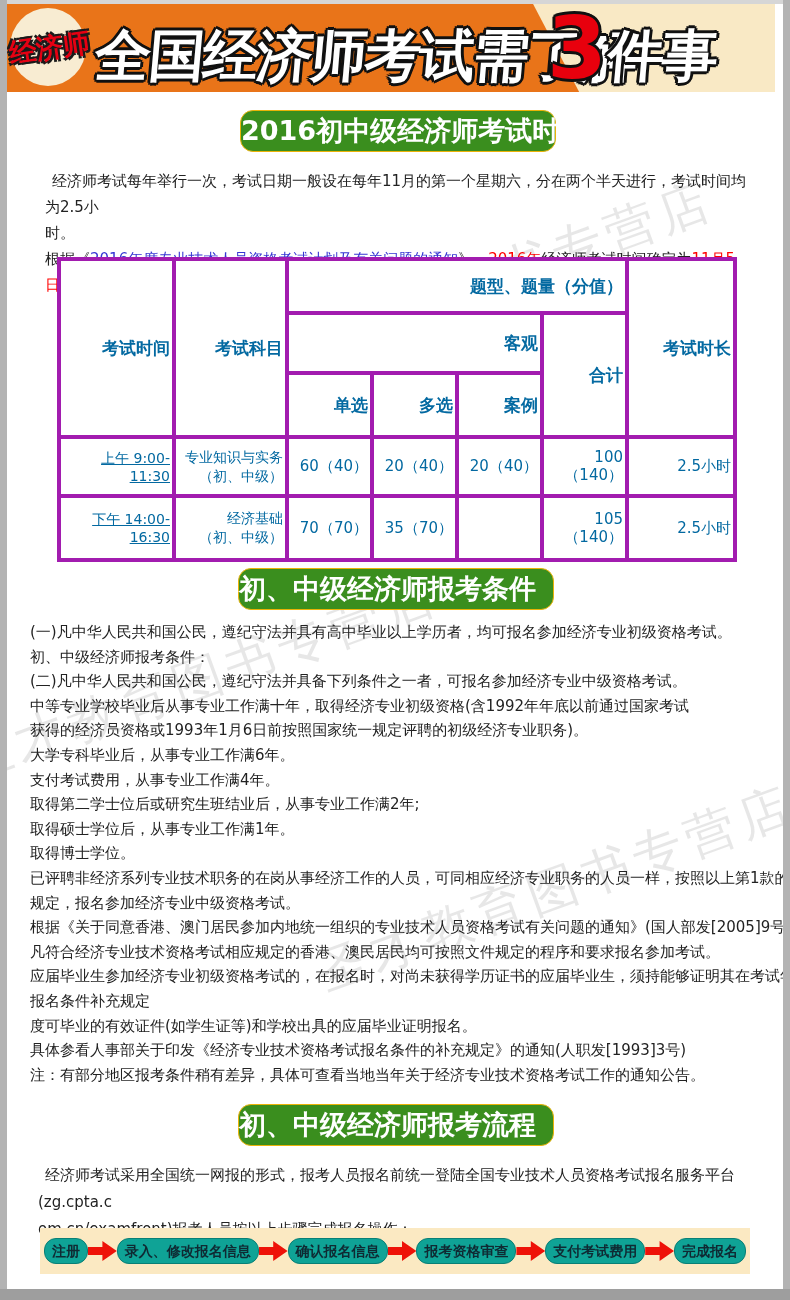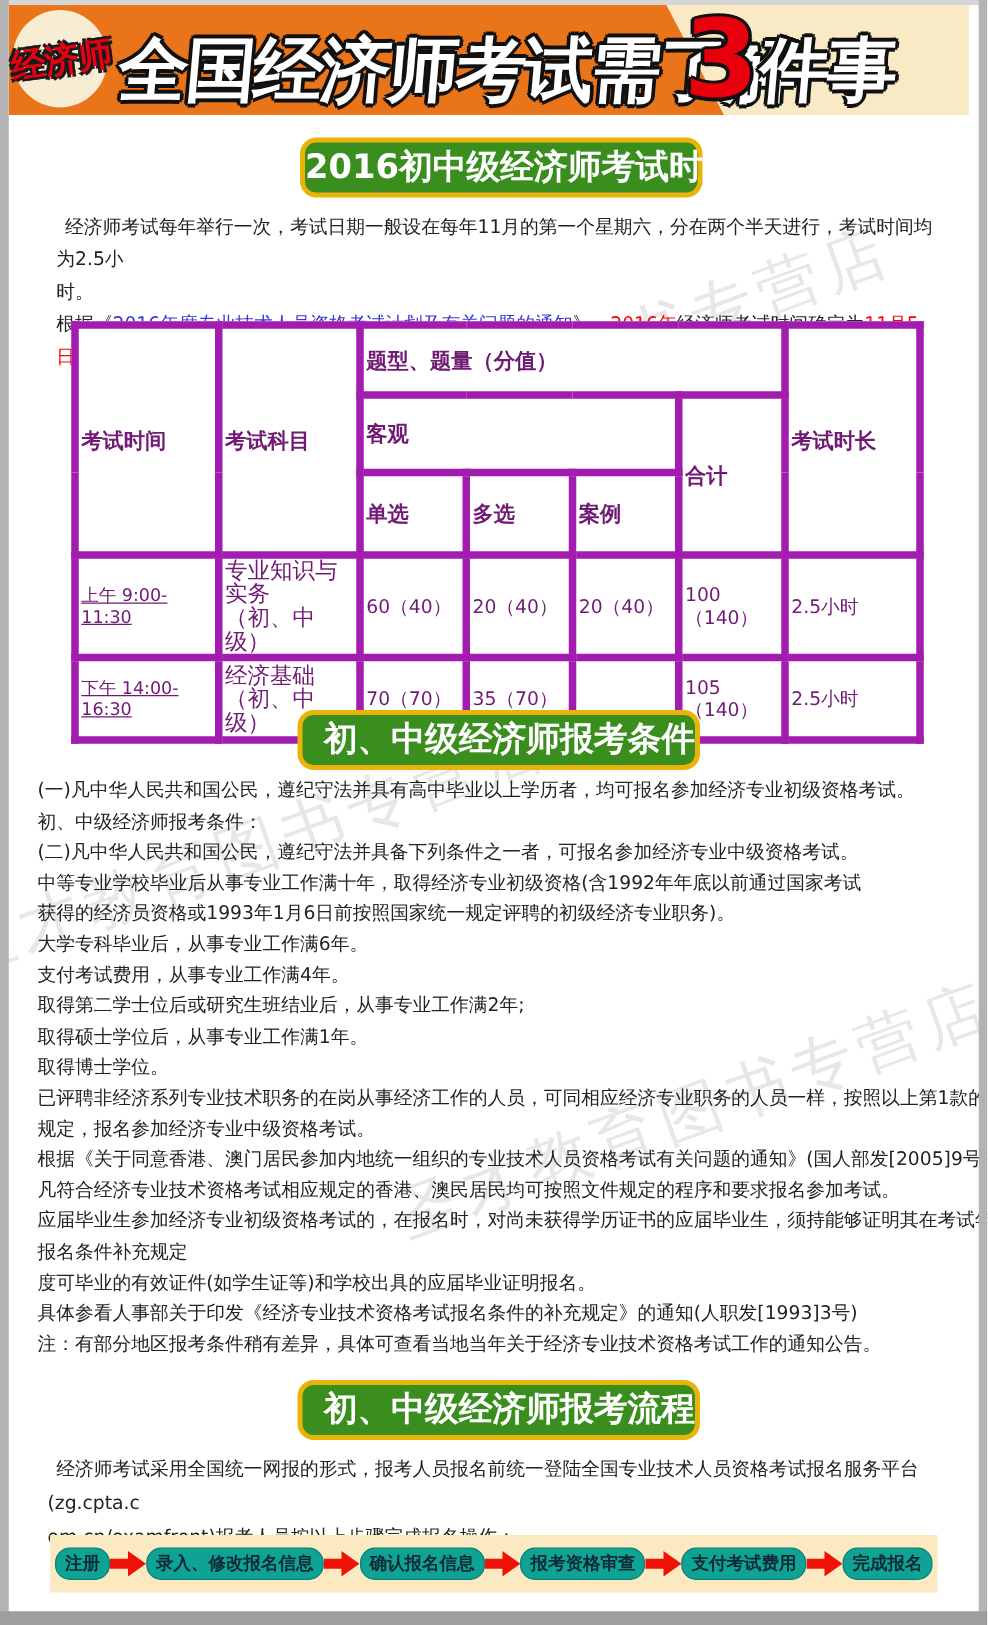--- a/index.html
+++ b/index.html
@@ -22,50 +22,50 @@
   .badge-text{position:absolute;left:2px;top:26px;font-size:27px;font-weight:bold;color:#e60012;
         transform:rotate(-8deg);letter-spacing:0px;
         text-shadow:-2px -2px 0 #1a1a1a,2px -2px 0 #1a1a1a,-2px 2px 0 #1a1a1a,2px 2px 0 #1a1a1a;}
   .main-title{position:absolute;left:88px;top:15px;font-size:56px;font-weight:bold;color:#fff;
         transform:skewX(-5deg);letter-spacing:-2px;white-space:nowrap;}
   .big-three{position:absolute;left:540px;top:0px;font-size:86px;line-height:88px;font-weight:bold;color:#e8000d;}
   .title-suffix{position:absolute;left:601px;top:15px;font-size:56px;font-weight:bold;color:#fff;
         transform:skewX(-5deg);letter-spacing:-2px;white-space:nowrap;}
 
   
-  .green-banner{position:absolute;width:314px;height:40px;background:#3a8e1e;border:4px solid #eab308;
-        border-radius:13px;color:#fff;font-size:27px;font-weight:bold;text-align:right;
+  .green-banner{position:absolute;width:314px;height:40px;background:#3a8e1e;border:1px solid #eab308;
+        border-radius:13px;color:#fff;font-size:27px;font-weight:bold;text-align:left;
         line-height:40px;letter-spacing:0px;white-space:nowrap;}
   #banner1{left:240px;top:110px;}
   #banner2{left:238px;top:568px;}
   #banner3{left:238px;top:1104px;}
 
   
   .intro{position:absolute;left:45px;top:168px;width:715px;font-size:15px;line-height:26px;color:#222;}
   .intro .first{text-indent:7px;}
   .link{color:#3535d3;}
   .red{color:#ff0000;}
   .cond{position:absolute;left:30px;top:620px;width:740px;font-size:15px;line-height:24.6px;
         color:#222;white-space:nowrap;}
   .flowintro{position:absolute;left:38px;top:1162px;width:715px;font-size:15px;line-height:27px;color:#222;}
   .flowintro .first{text-indent:7px;}
 
   
   .exam-table{position:absolute;left:57px;top:257px;border-collapse:collapse;table-layout:fixed;
         width:676px;background:#fff;}
-  .exam-table td{border:6px solid #a21caf;text-align:left;vertical-align:middle;
-        font-size:15px;color:#701a75;padding:0 2px;}
+  .exam-table td{border:4px solid #a21caf;text-align:right;vertical-align:middle;
+        font-size:15px;color:#0369a1;padding:0 2px;}
   .exam-table{border-bottom:3px solid #111;}
   .exam-table td.hd{font-weight:bold;font-size:17px;}
   .exam-table tr:nth-child(1) td{height:50px;}
   .exam-table tr:nth-child(2) td{height:56px;}
   .exam-table tr:nth-child(3) td{height:60px;}
   .exam-table tr:nth-child(4) td{height:55px;}
   .exam-table tr:nth-child(5) td{height:60px;}
-  .exam-table td.sub{font-size:18px;line-height:19px;}
+  .exam-table td.sub{font-size:14px;line-height:19px;}
   .exam-table td.time{font-size:14px;text-decoration:underline;}
 
   
   .wm{position:absolute;font-size:50px;letter-spacing:6px;color:rgba(60,60,60,0.12);
         white-space:nowrap;transform:rotate(-20deg);transform-origin:left bottom;pointer-events:none;}
   #wm1{left:250px;top:335px;}
   #wm2{left:-25px;top:730px;}
   #wm3{left:330px;top:940px;}
 
   

